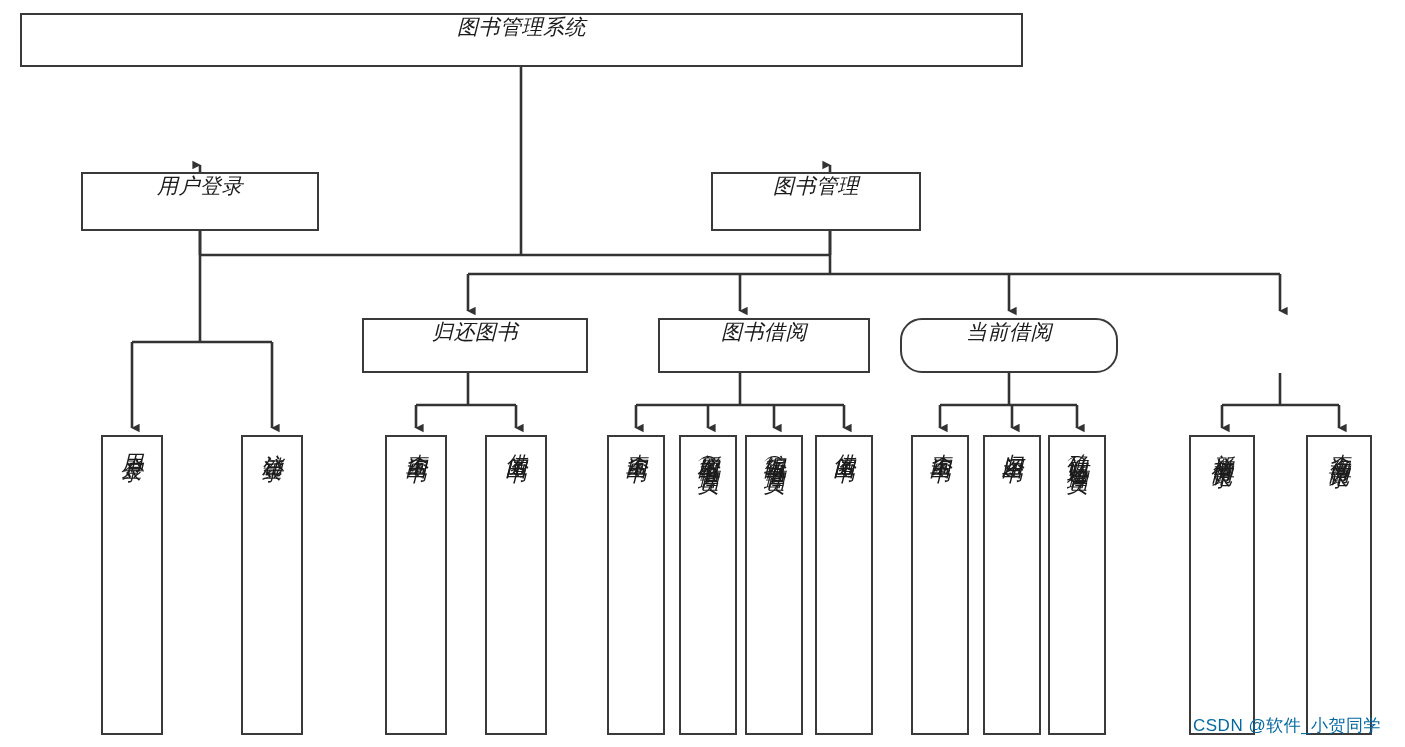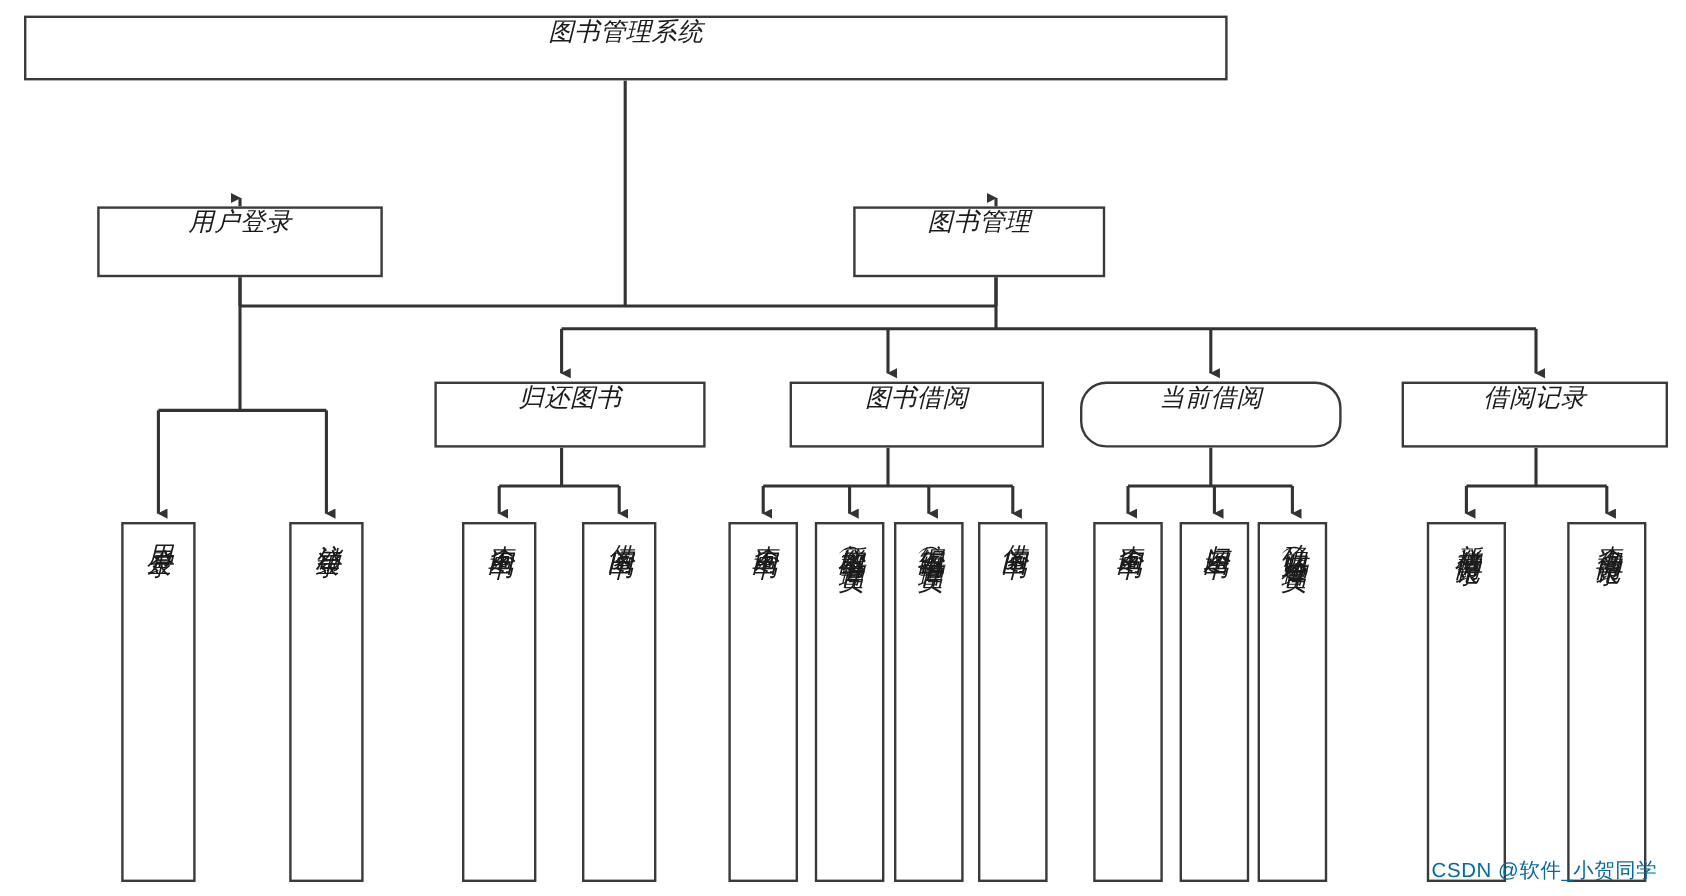--- a/index.html
+++ b/index.html
@@ -132,23 +132,20 @@
 
   <div class="node-box" style="left:362px; top:318px; width:226px; height:55px;">
     <span class="node-label-h">归还图书</span>
   </div>
   <div class="node-box" style="left:634px; top:318px; width:212px; height:55px;margin-left:24px;">
     <span class="node-label-h">图书借阅</span>
   </div>
   <div class="node-box" style="left:900px; top:318px; width:218px; height:55px;border-radius:22px;">
     <span class="node-label-h">当前借阅</span>
   </div>
-  <div class="node-box" style="left:1168px; top:318px; width:222px; height:55px;">
-    <span class="node-label-h">借阅记录</span>
-  </div>
 
   <div class="node-box" style="left:101px; top:435px; width:62px; height:300px;">
     <span class="node-label-v">用户登录</span>
   </div>
   <div class="node-box" style="left:241px; top:435px; width:62px; height:300px;">
     <span class="node-label-v">注销登录</span>
   </div>
   <div class="node-box" style="left:385px; top:435px; width:62px; height:300px;">
     <span class="node-label-v">查询图书</span>
   </div>

